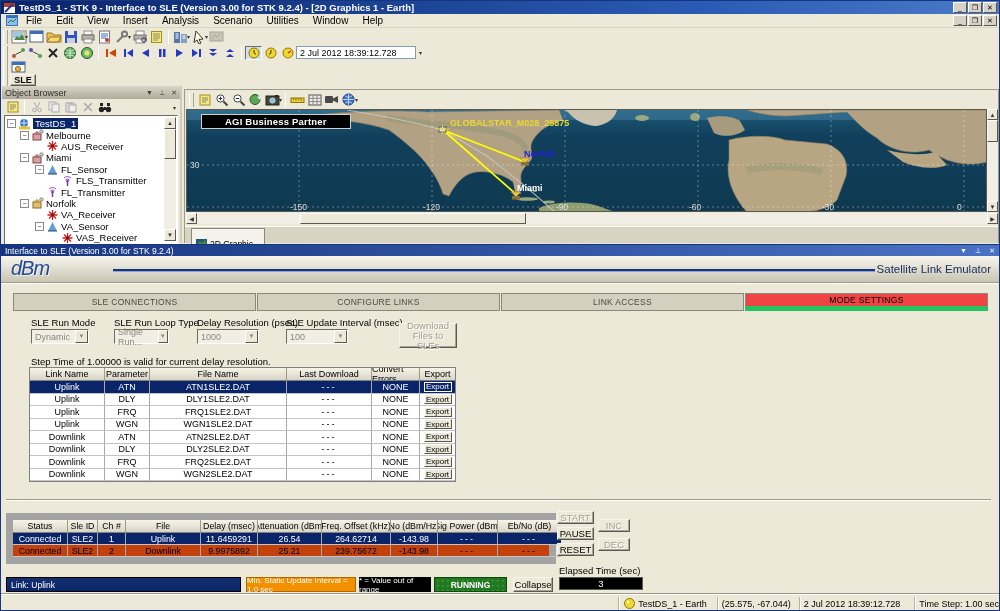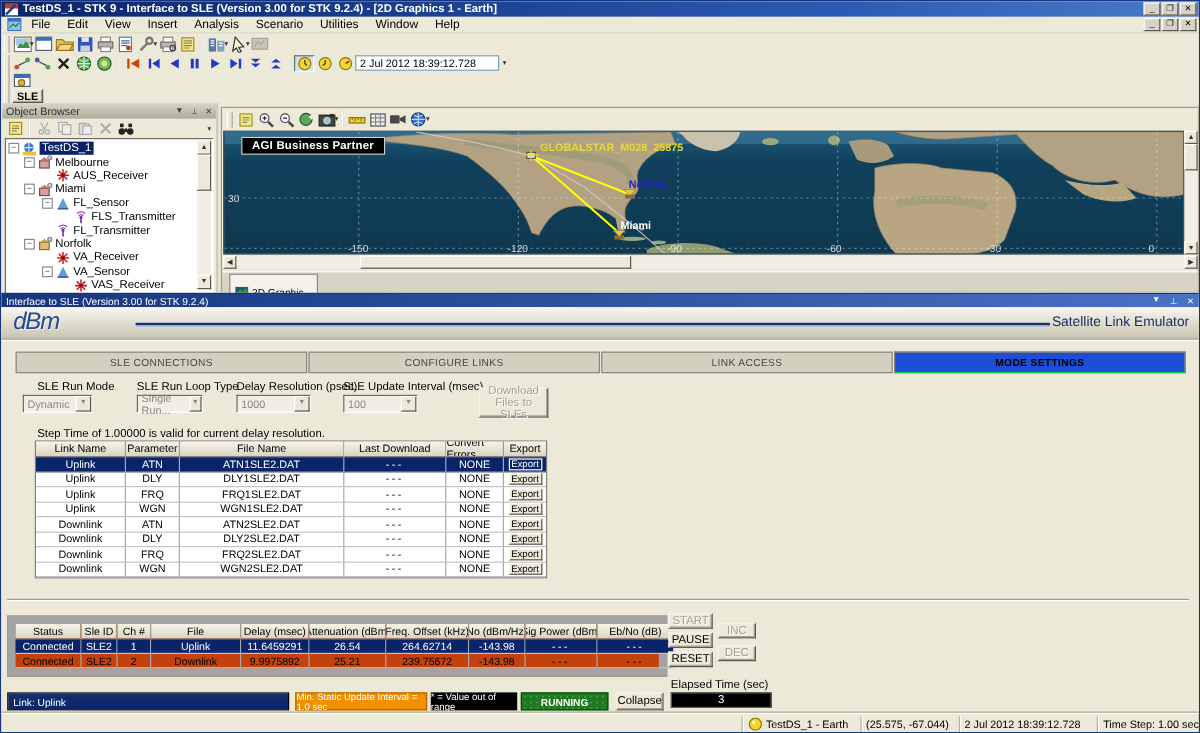--- a/index.html
+++ b/index.html
@@ -43,31 +43,31 @@
 .sbarrow{width:12px;height:12px;background:#ece9d8;border:1px solid;border-color:#fff #5a5850 #5a5850 #fff;font-size:6px;text-align:center;line-height:10px;color:#333}
 
 #mapwin{left:183px;top:88px;width:815px;height:154px;background:#ece9d8;border:1px solid #9d9a8b}
 #maptools{position:absolute;left:0;top:0;width:100%;height:19px;display:flex;align-items:center;background:#ece9d8;padding-left:2px}
 #viewport{position:absolute;left:1px;top:19px;width:801px;height:103px;background:#12405c;border:1px solid #5a5850;overflow:hidden}
 #vscroll{position:absolute;left:802px;top:19px;width:11px;height:103px;background:#f0eee5}
 #hscroll{position:absolute;left:1px;top:123px;width:812px;height:11px;background:#f0eee5}
 #hthumb{position:absolute;left:114px;top:0;width:226px;height:11px;background:#ece9d8;border:1px solid;border-color:#fff #5a5850 #5a5850 #fff}
 #maptabs{position:absolute;left:0;top:136px;width:100%;height:17px;background:#d8d4c4;border-top:1px solid #fff;display:flex;align-items:flex-start;padding:1px 0 0 6px}
 #maptab{height:30px;background:#f4f2ea;border:1px solid #8a887c;border-bottom:none;display:flex;align-items:center;padding:0 4px;font-size:8.5px;gap:3px}
-#agibadge{position:absolute;left:14px;top:4px;background:#000;border:1px solid #cfcfcf;color:#fff;font-weight:bold;font-size:9.5px;padding:1px 8px;letter-spacing:.2px}
+#agibadge{position:absolute;left:14px;top:4px;background:#000;border:1px solid #cfcfcf;color:#fff;font-weight:bold;font-size:9.5px;padding:1px 23px;letter-spacing:.2px}
 
 #sle{left:0;top:243px;width:1000px;height:349px;background:#ece9d8;border-top:1px solid #16357f}
 #sle-title{position:absolute;left:0;top:0;width:100%;height:11px;background:linear-gradient(90deg,#16357f,#4a72c4);color:#fff;font-size:8.5px;display:flex;align-items:center;padding:0 4px}
 #sle-title .hic{margin-left:4px;font-size:7px}
 #sle-band{position:absolute;left:0;top:11px;width:100%;height:27px;background:linear-gradient(#f8f6ee,#c9c4b2);border-bottom:1px solid #9d9a8b;box-shadow:0 1px 0 #fff}
 #logo{position:absolute;left:10px;top:1px;font-size:20px;font-weight:normal;font-style:italic;color:#24498f;letter-spacing:-1px;text-shadow:1px 1px 0 #eef1f8}
 #bandline{position:absolute;left:112px;top:13px;width:762px;height:3px;border-top:2px solid #16357f;border-bottom:1px solid #8fa3d0}
 #product{position:absolute;right:10px;top:7px;font-size:11.5px;color:#1a3060}
 .tab{position:absolute;top:48px;width:243px;height:18px;background:#d4d0c0;border:1px solid #8a887c;display:flex;align-items:center;justify-content:center;font-size:8.5px;color:#4a4a44;letter-spacing:.3px}
-.tab.active{background:#1d4ed8;color:#000;font-weight:bold;border-bottom:1px solid #22c55e}
+.tab.active{background:#ef4444;color:#000;font-weight:normal;border-bottom:5px solid #22c55e}
 .flabel{position:absolute;top:72px;font-size:9.5px}
 .combo{position:absolute;top:84px;height:15px;background:#f1efe3;border:1px solid;border-color:#6f6d63 #fff #fff #6f6d63;display:flex;align-items:center;color:#8a887c;font-size:9px;padding-left:3px}
 .combo .cb{margin-left:auto;width:13px;height:13px;background:#ece9d8;border:1px solid;border-color:#fff #5a5850 #5a5850 #fff;font-size:6px;line-height:11px;text-align:center;color:#8a887c}
 #stepnote{position:absolute;left:30px;top:111px;font-size:9.5px}
 
 #ftable{position:absolute;left:28px;top:122px;width:427px;border:1px solid #808080;background:#fff}
 .frow{display:grid;grid-template-columns:75px 45px 137px 85px 48px 35px;height:12.5px}
 .frow.h{height:13px}
 .frow>div{border-right:1px solid #a8a8a8;border-bottom:1px solid #c4c4c4;display:flex;align-items:center;justify-content:center;font-size:9px;overflow:hidden}
 .frow.h>div{background:linear-gradient(#f7f4e8,#d8d4c4);border-right:1px solid #9d9a8b;border-bottom:1px solid #808080;font-size:9px}
@@ -682,21 +682,21 @@
     <div class="tab" style="left:12px">SLE CONNECTIONS</div>
     <div class="tab" style="left:256px">CONFIGURE LINKS</div>
     <div class="tab" style="left:500px">LINK ACCESS</div>
     <div class="tab active" style="left:744px">MODE SETTINGS</div>
 
     <span class="flabel" style="left:30px">SLE Run Mode</span>
     <span class="flabel" style="left:113px">SLE Run Loop Type</span>
     <span class="flabel" style="left:196px">Delay Resolution (psec)</span>
     <span class="flabel" style="left:285px">SLE Update Interval (msec)</span>
 
-    <div class="combo" style="left:18px;width:58px">
+    <div class="combo" style="left:30px;width:58px">
         <span>Dynamic</span>
         <span class="cb">▼</span>
       </div>
     <div class="combo" style="left:113px;width:55px">
         <span>Single Run...</span>
         <span class="cb">▼</span>
       </div>
     <div class="combo" style="left:196px;width:62px">
         <span>1000</span>
         <span class="cb">▼</span>

